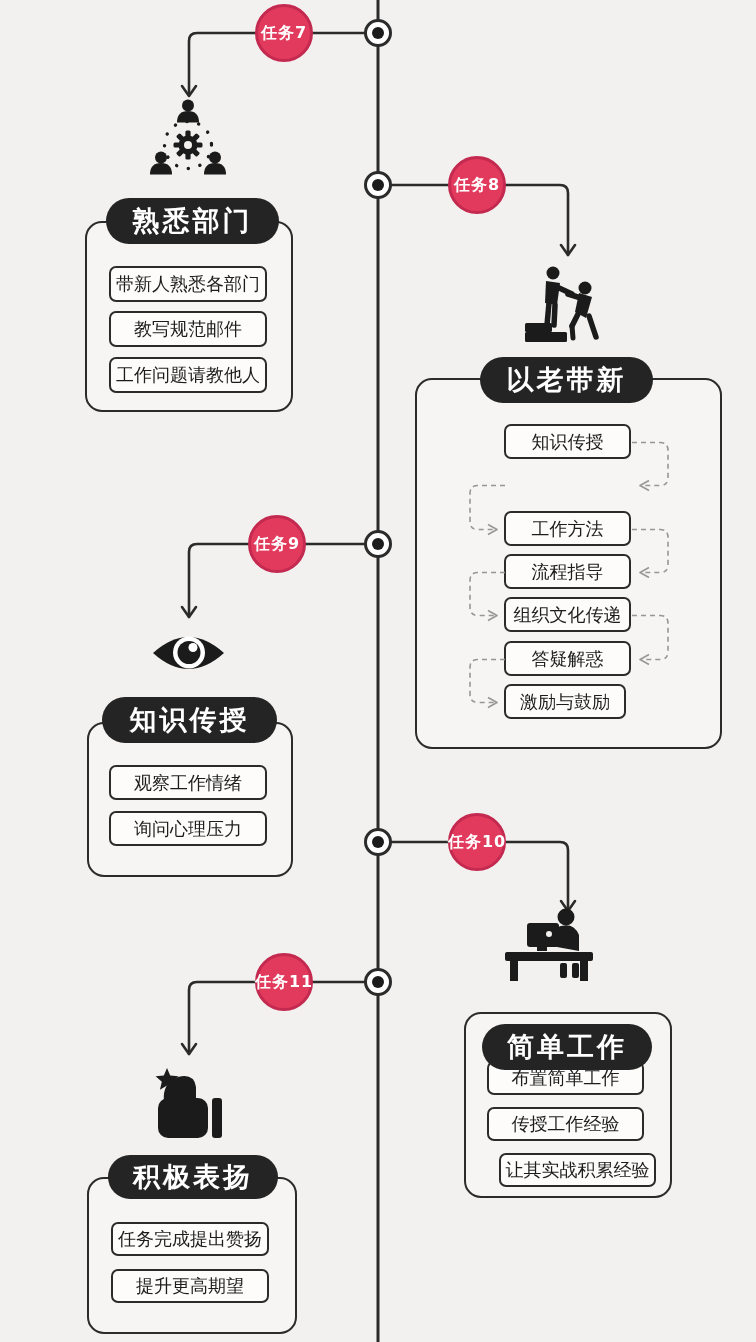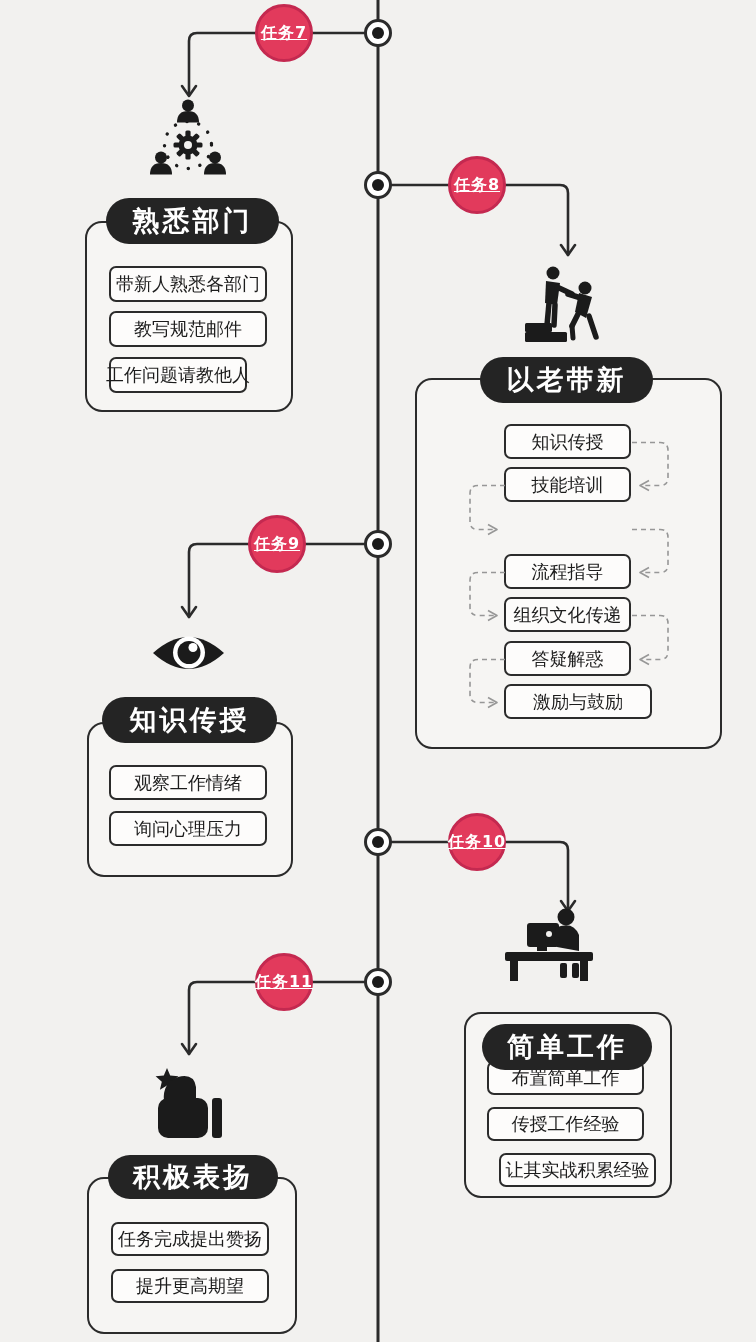--- a/index.html
+++ b/index.html
@@ -19,21 +19,21 @@
   .dash-layer{z-index:3;}
   .trunk{stroke:var(--line);stroke-width:3;}
   .conn{fill:none;stroke:var(--line);stroke-width:2.6;stroke-linejoin:round;stroke-linecap:round;}
   .node-ring{fill:var(--node-fill);stroke:var(--line);stroke-width:3;}
   .node-dot{fill:var(--node-dot);}
   .dash{fill:none;stroke:var(--dashed-line);stroke-width:1.6;stroke-dasharray:5 4;}
   .dash-arrow{fill:none;stroke:var(--dashed-line);stroke-width:1.6;stroke-linejoin:round;}
   .badge{position:absolute;width:58px;height:58px;border-radius:50%;box-sizing:border-box;
     background:var(--badge-fill);border:3px solid var(--badge-border);color:var(--badge-text);
     display:flex;align-items:center;justify-content:center;font-size:16px;font-weight:bold;
-    letter-spacing:1px;z-index:5;white-space:nowrap;text-decoration:underline;}
+    letter-spacing:1px;z-index:5;white-space:nowrap;}
   .pill{position:absolute;background:var(--pill-bg);color:var(--pill-text);border-radius:24px;
     display:flex;align-items:center;justify-content:center;font-size:27px;font-weight:bold;
     letter-spacing:3px;z-index:4;white-space:nowrap;}
   .panel{position:absolute;background:var(--panel-bg);border:2.5px solid var(--panel-border);
     border-radius:17px;box-sizing:border-box;z-index:2;}
   .item{position:absolute;background:var(--item-bg);border:2px solid var(--item-border);
     border-radius:7px;box-sizing:border-box;display:flex;align-items:center;justify-content:center;
     font-size:18px;color:var(--item-text);z-index:3;white-space:nowrap;text-align:right;}
   .icon{position:absolute;z-index:3;}
   .ink{fill:var(--icon-color);}
@@ -174,31 +174,31 @@
   <svg class="icon" style="left:150px;top:1063px;" width="80" height="80" viewBox="0 0 80 80">
     <polygon class="ink" points="17,5 20.2,12.55 28.4,13.3 22.2,18.7 24.05,26.7 17,22.5 9.95,26.7 11.8,18.7 5.6,13.3 13.8,12.55"></polygon>
     <path class="ink" d="M14 38 Q12 20 28 14 Q44 10 46 24 L46 38 Z"></path>
     <rect class="ink" x="8" y="35" width="50" height="40" rx="10"></rect>
     <rect class="ink" x="62" y="35" width="10" height="40" rx="3"></rect>
   </svg>
 
   <div class="panel" style="left:85px;top:221px;width:208px;height:191px;">
     <div class="item" style="left:22px;top:43px;width:158px;height:36px;">带新人熟悉各部门</div>
     <div class="item" style="left:22px;top:88px;width:158px;height:36px;">教写规范邮件</div>
-    <div class="item" style="left:22px;top:134px;width:138px;height:36px;">工作问题请教他人</div>
+    <div class="item" style="left:22px;top:134px;width:158px;height:36px;">工作问题请教他人</div>
   </div>
   <div class="pill" style="left:106px;top:198px;width:173px;height:46px;">熟悉部门</div>
 
   <div class="panel" style="left:415px;top:378px;width:307px;height:371px;">
     <div class="item" style="left:87px;top:44px;width:127px;height:35px;">知识传授</div>
-    <div class="item" style="left:87px;top:87px;width:127px;height:35px;">技能培训</div>
+    <div class="item" style="left:87px;top:131px;width:127px;height:35px;">工作方法</div>
     <div class="item" style="left:87px;top:174px;width:127px;height:35px;">流程指导</div>
     <div class="item" style="left:87px;top:217px;width:127px;height:35px;">组织文化传递</div>
     <div class="item" style="left:87px;top:261px;width:127px;height:35px;">答疑解惑</div>
-    <div class="item" style="left:87px;top:304px;width:148px;height:35px;">激励与鼓励</div>
+    <div class="item" style="left:87px;top:304px;width:122px;height:35px;">激励与鼓励</div>
   </div>
   <div class="pill" style="left:480px;top:357px;width:173px;height:46px;">以老带新</div>
 
   <div class="panel" style="left:87px;top:722px;width:206px;height:155px;">
     <div class="item" style="left:20px;top:41px;width:158px;height:35px;">观察工作情绪</div>
     <div class="item" style="left:20px;top:87px;width:158px;height:35px;">询问心理压力</div>
   </div>
   <div class="pill" style="left:102px;top:697px;width:175px;height:46px;">知识传授</div>
 
   <div class="panel" style="left:464px;top:1012px;width:208px;height:186px;">

